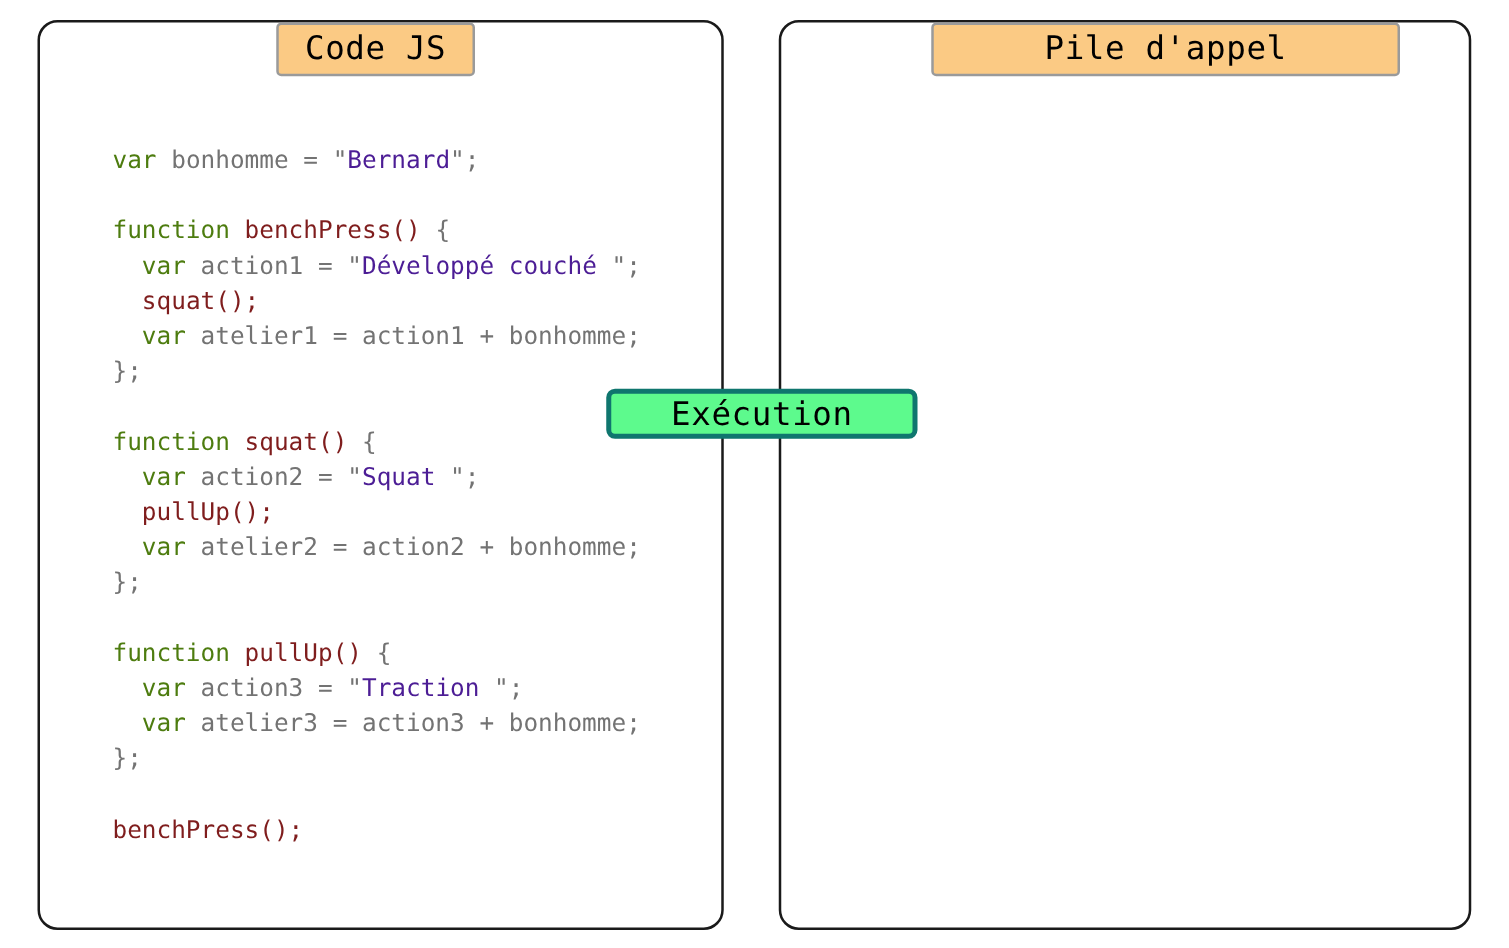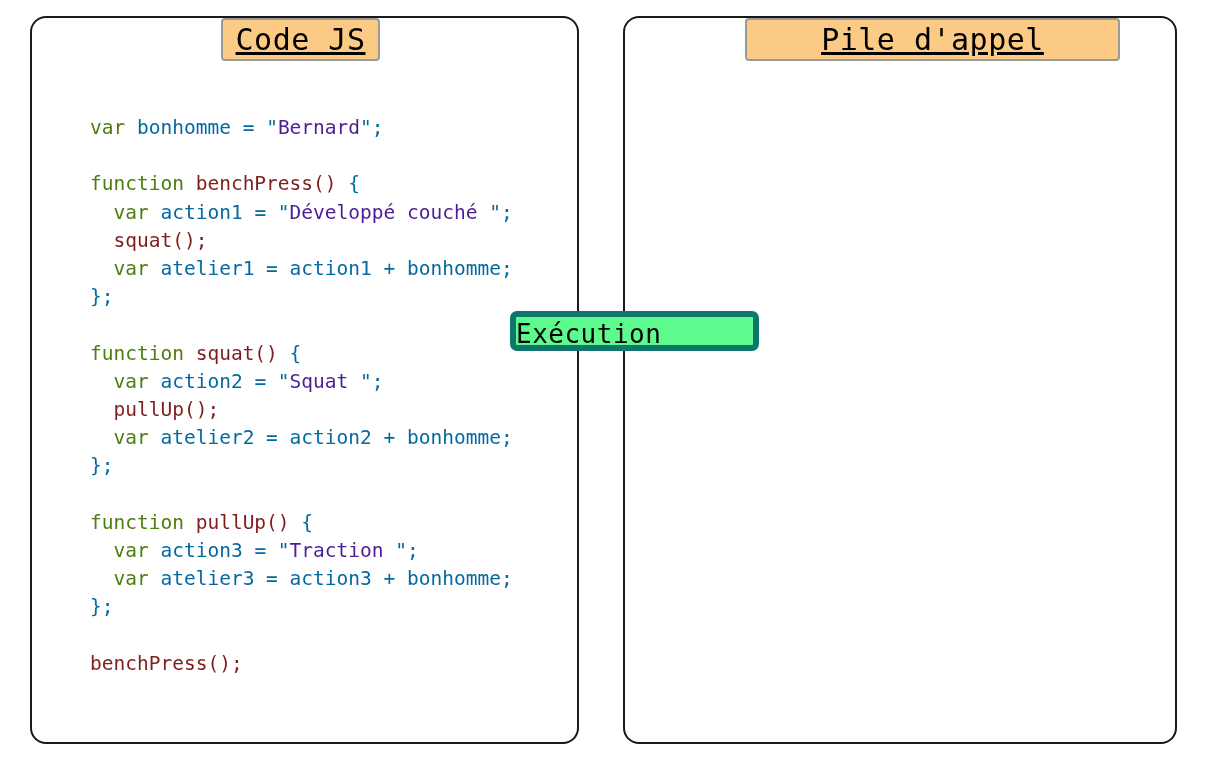--- a/index.html
+++ b/index.html
@@ -38,27 +38,26 @@
 
   
   .title-badge {
     position: absolute;
     background: #fbca84;
     border: 2px solid #9a9a9a;
     border-radius: 4px;
     box-sizing: border-box;
     color: #000000;
     font-family: "DejaVu Sans Mono", monospace;
-    font-size: 30px;
+    font-size: 26px;
     line-height: 38px;
     text-align: center;
     letter-spacing: 0.5px;
     white-space: nowrap;
     z-index: 5;
-    text-decoration: underline;
   }
   #code-title-badge {
     left: 221px;
     top: 18px;
     width: 159px;
     height: 43px;
     line-height: 39px;
   }
   #stack-title-badge {
     left: 745px;
@@ -69,32 +68,31 @@
   }
 
   
   #execution-badge {
     position: absolute;
     left: 485px;
     top: 311px;
     width: 249px;
     height: 40px;
     background: #5dfa8d;
-    border: 6px solid #0f766e;
+    border: 4px solid #0f766e;
     border-radius: 7px;
     box-sizing: border-box;
     color: #000000;
     font-family: "DejaVu Sans Mono", monospace;
     font-size: 26px;
     line-height: 35px;
-    text-align: left;
+    text-align: center;
     letter-spacing: 0.5px;
     white-space: nowrap;
     z-index: 20;
-    margin-left: 25px;
   }
 
   
   #code-block {
     position: absolute;
     left: 58px;
     top: 96px;
     width: 500px;
     font-family: "DejaVu Sans Mono", monospace;
     font-size: 19.5px;
@@ -103,21 +101,21 @@
     white-space: pre;
     z-index: 2;
   }
   .code-line {
     white-space: pre;
     height: 28.2px;
   }
   .tok-kw   { color: #4d7c0f; }   
   .tok-fn   { color: #7f1d1d; }   
   .tok-str  { color: #4c1d95; }   
-  .tok-pln  { color: #0369a1; }   
+  .tok-pln  { color: #737373; }   
 
   
   #stack-content {
     position: absolute;
     left: 0;
     top: 70px;
     width: 100%;
     height: 650px;
   }
 </style>

